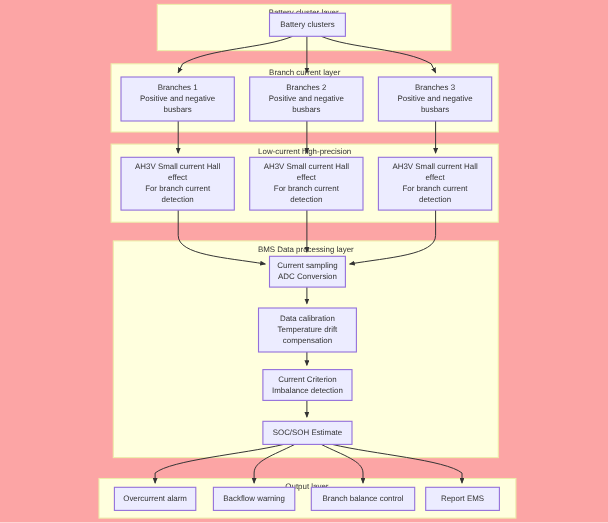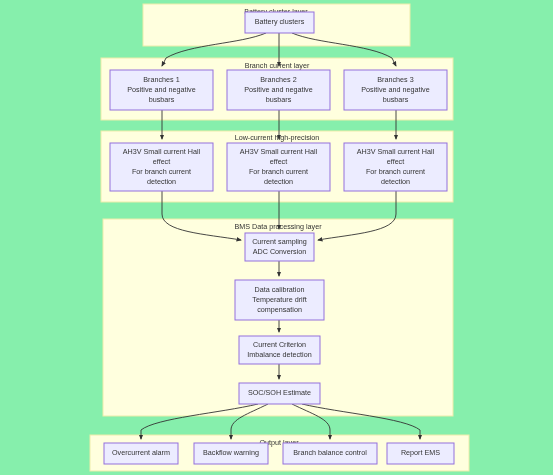--- a/index.html
+++ b/index.html
@@ -4,21 +4,21 @@
 <style>
   html, body {
     margin: 0;
     padding: 0;
     background: #ffffff;
   }
   #root {
     position: relative;
     width: 553px;
     height: 475px;
-    background: #86efac;
+    background: #fca5a5;
     font-family: "Liberation Sans", sans-serif;
     overflow: hidden;
   }
   svg.canvas {
     position: absolute;
     left: 0;
     top: 0;
     width: 553px;
     height: 475px;
   }

